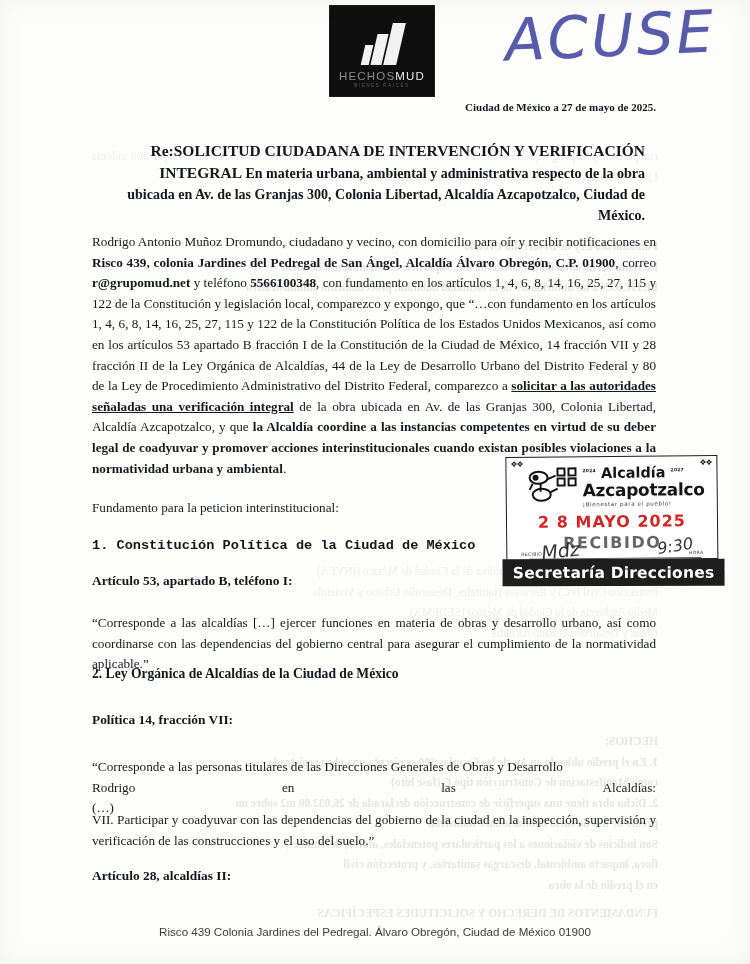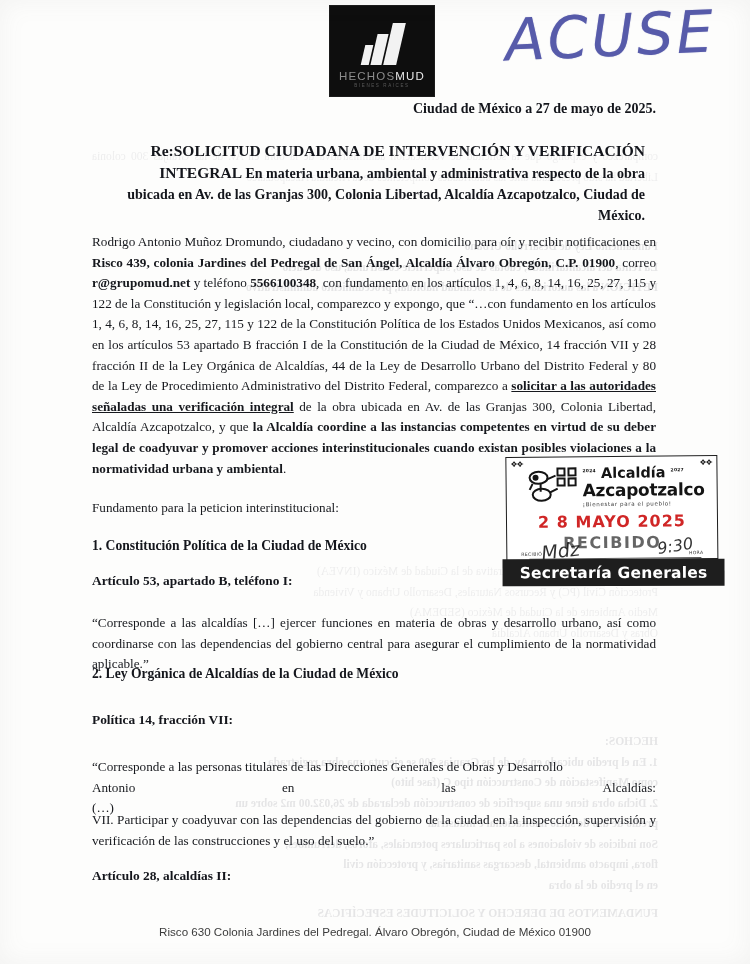--- a/index.html
+++ b/index.html
@@ -61,39 +61,39 @@
     font-style:italic;font-weight:300;
     letter-spacing:3px;
     transform:rotate(-2.5deg);
     opacity:.85;
     text-shadow:0 0 1px rgba(59,63,156,.5);
   }
 
   
   .dateline{
     position:absolute;left:92px;top:101px;width:564px;
-    text-align:right;font-weight:bold;font-size:14px;color:#14161c;
+    text-align:right;font-weight:bold;font-size:11px;color:#14161c;
   }
   .subject{
     position:absolute;left:125px;top:140px;width:520px;
     text-align:right;font-weight:bold;color:#14161c;
     font-size:14px;line-height:21px;
   }
   .subject .big{font-size:15.5px;}
   .body-text{
     position:absolute;left:92px;width:564px;
     text-align:justify;color:#16181d;
     font-size:13.2px;line-height:20.6px;
   }
   .body-text b{font-weight:bold;}
   .body-text .u{text-decoration:underline;font-weight:bold;}
   .p1{top:232px;}
   .fund{position:absolute;left:92px;top:500px;font-size:13.2px;color:#16181d;}
   .h-num{position:absolute;left:92px;font-weight:bold;font-size:13.6px;color:#14161c;}
-  .h1{top:538px;}
+  .h1{top:538px;font-family:Liberation Mono, monospace;}
   .h2{top:666px;}
   .art{position:absolute;left:92px;font-weight:bold;font-size:13.4px;color:#14161c;}
   .a1{top:573px;}
   .a2{top:712px;}
   .a3{top:868px;}
   .quote{position:absolute;left:92px;width:564px;text-align:justify;
     font-size:13.2px;line-height:20.6px;color:#16181d;}
   .q1{top:613px;}
   .q2{top:757px;}
   .q3{top:810px;}
@@ -229,21 +229,21 @@
   <div class="h-num h1">1. Constitución Política de la Ciudad de México</div>
   <div class="art a1">Artículo 53, apartado B, teléfono I:</div>
   <div class="quote q1">“Corresponde a las alcaldías […] ejercer funciones en materia de obras y desarrollo urbano, así como coordinarse con las dependencias del gobierno central para asegurar el cumplimiento de la normatividad aplicable.”</div>
 
   <div class="h-num h2">2. Ley Orgánica de Alcaldías de la Ciudad de México</div>
   <div class="art a2">Política 14, fracción VII:</div>
 
   <div class="quote q2">
     <div>“Corresponde a las personas titulares de las Direcciones Generales de Obras y Desarrollo</div>
     <div class="spread">
-      <span>Antonio</span>
+      <span>Rodrigo</span>
       <span>en</span>
       <span>las</span>
       <span>Alcaldías:</span>
     </div>
     <div>(…)</div>
   </div>
 
   <div class="quote q3">VII. Participar y coadyuvar con las dependencias del gobierno de la ciudad en la inspección, supervisión y verificación de las construcciones y el uso del suelo.”</div>
   <div class="art a3">Artículo 28, alcaldías II:</div>
 
@@ -279,19 +279,19 @@
 
       <div class="stamp-fields">
         <span>RECIBIÓ</span>
         <span>HORA</span>
       </div>
       <div class="stamp-rule"></div>
       <div class="hw hw-sign">Mdz</div>
       <div class="hw hw-hora">9:30</div>
     </div>
     <div class="stamp-band">
-      <span>Secretaría Generales</span>
-    </div>
-  </div>
-
-  <div class="footer">Risco 630 Colonia Jardines del Pedregal. Álvaro Obregón, Ciudad de México 01900</div>
+      <span>Secretaría Direcciones</span>
+    </div>
+  </div>
+
+  <div class="footer">Risco 439 Colonia Jardines del Pedregal. Álvaro Obregón, Ciudad de México 01900</div>
   <div class="scan-edge"></div>
 </div>
 
 </body></html>

